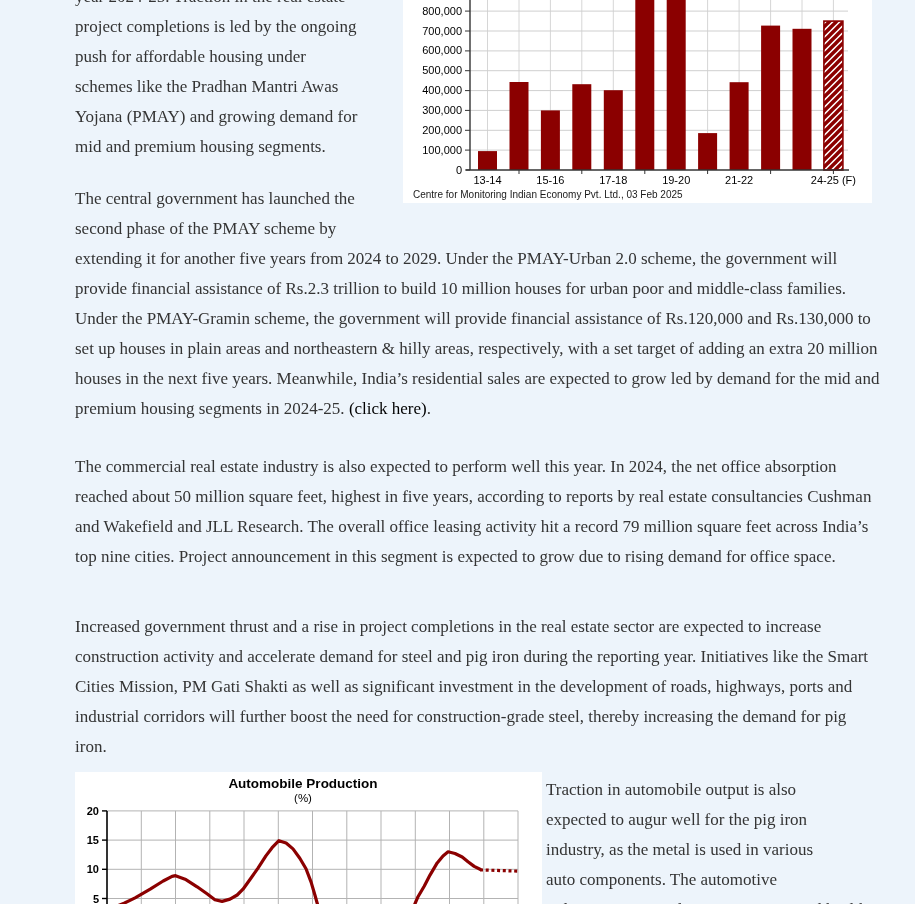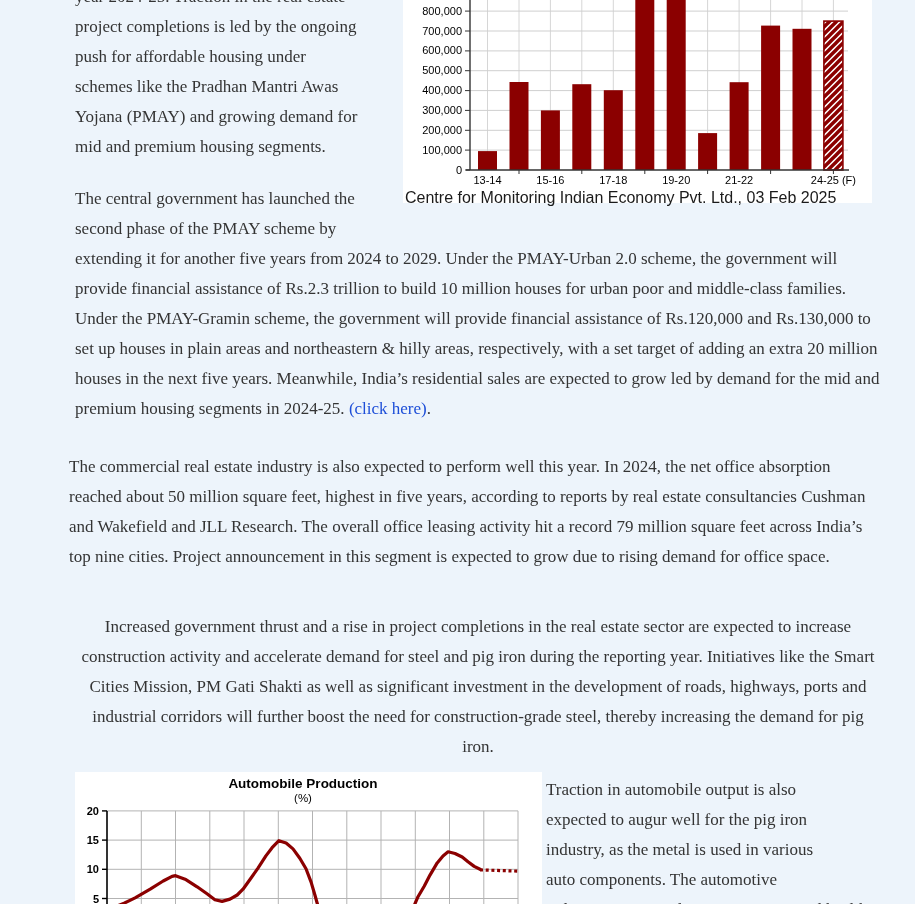--- a/index.html
+++ b/index.html
@@ -1,27 +1,27 @@
 <!DOCTYPE html>
 <html><head>
 <meta charset="utf-8">
 <style>
   html,body{margin:0;padding:0;}
   .viewport{position:relative;width:915px;height:904px;overflow:hidden;background:#edf4fb;
             font-family:"Liberation Serif",serif;}
   .para{position:absolute;margin:0;font-size:17px;line-height:30px;color:#343434;white-space:pre-line;}
   #para1{left:75px;top:-18px;width:340px;}
   #para2{left:75px;top:184px;width:806px;}
-  #para3{left:69px;top:452px;width:806px;}
-  #para4{left:75px;top:612px;width:806px;text-align:center;}
+  #para3{left:75px;top:452px;width:806px;}
+  #para4{left:75px;top:612px;width:806px;}
   #para5{left:546px;top:775px;width:332px;}
-  a.link{color:#1d4ed8;text-decoration:none;cursor:pointer;}
+  a.link{color:#000000;text-decoration:none;cursor:pointer;}
   .top-chart{position:absolute;left:403px;top:0;width:469px;height:203px;background:#ffffff;}
-  .source{font-family:"Liberation Sans",sans-serif;font-size:16px;color:#1a1a1a;
-          padding-left:2px;margin-top:-1px;white-space:nowrap;}
+  .source{font-family:"Liberation Sans",sans-serif;font-size:10px;color:#1a1a1a;
+          padding-left:10px;margin-top:-1px;white-space:nowrap;}
   .auto-chart{position:absolute;left:75px;top:772px;width:467px;height:150px;margin:0;background:#ffffff;}
   svg{display:block;}
   svg text{font-family:"Liberation Sans",sans-serif;}
   .ctitle{font-size:13.5px;font-weight:bold;text-anchor:middle;fill:#000;}
   .csub{font-size:11.5px;text-anchor:middle;fill:#000;}
   .ytick-label{font-size:11px;fill:#000;text-anchor:end;}
   .xtick-label{font-size:11px;fill:#000;text-anchor:middle;}
   .ytick-bold{font-size:11px;font-weight:bold;fill:#000;text-anchor:end;}
 </style>
 </head>

